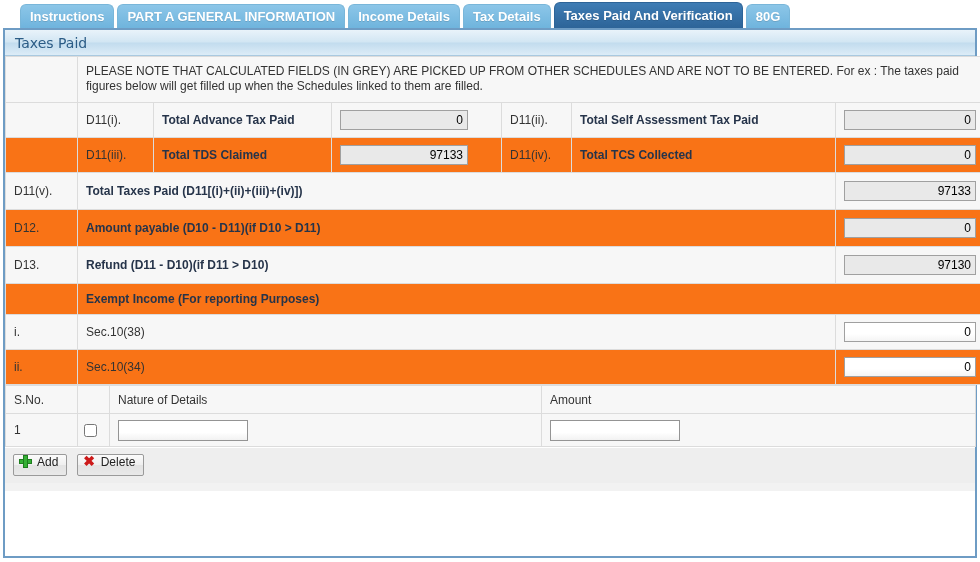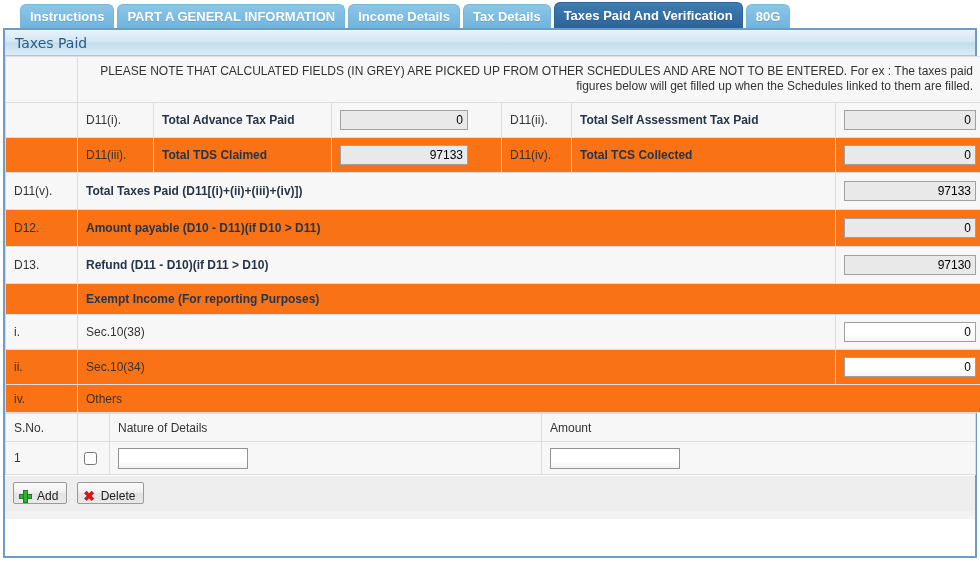--- a/index.html
+++ b/index.html
@@ -103,21 +103,20 @@
     color: #333333;
     font-size: 12px;
     white-space: nowrap;
   }
 
   .note {
     padding: 7px 8px 8px 8px !important;
     line-height: 15px;
     color: #333333;
     font-size: 11.5px;
-    text-align: right;
   }
 
   
   input.num {
     width: 128px;
     height: 20px;
     box-sizing: border-box;
     border: 1px solid #a0a0a0;
     font-family: "Liberation Sans", sans-serif;
     font-size: 12px;
@@ -157,21 +156,21 @@
   
   .btnbar {
     background: #eeeeee;
     border-top: 1px solid #ffffff;
     padding: 6px 8px;
     box-sizing: border-box;
     height: 36px;
   }
   .btn {
     display: inline-flex;
-    align-items: flex-end;
+    align-items: flex-start;
     gap: 5px;
     height: 22px;
     padding: 0 8px 0 5px;
     margin-right: 6px;
     background: linear-gradient(to bottom, #fbfbfb 0%, #efefef 50%, #e3e3e3 51%, #e9e9e9 100%);
     border: 1px solid #9a9a9a;
     border-radius: 2px;
     font-size: 12px;
     color: #222222;
     cursor: pointer;
@@ -306,24 +305,20 @@
 
     <tr class="r-dark" style="height:35px">
       <td class="code">ii.</td>
       <td class="lbl-plain" colspan="5">Sec.10(34)</td>
       <td class="cell-input">
         <input class="num editable wide" type="text" value="0" style="">
       </td>
     </tr>
 
 
-    <tr class="r-dark" style="height:28px">
-      <td class="code">iv.</td>
-      <td class="lbl-plain" colspan="6">Others</td>
-    </tr>
   </tbody>
     </table>
 
   <table class="form">
     <colgroup>
       <col style="width:72px">
       <col style="width:32px">
       <col style="width:432px">
       <col style="width:434px">
     </colgroup>

